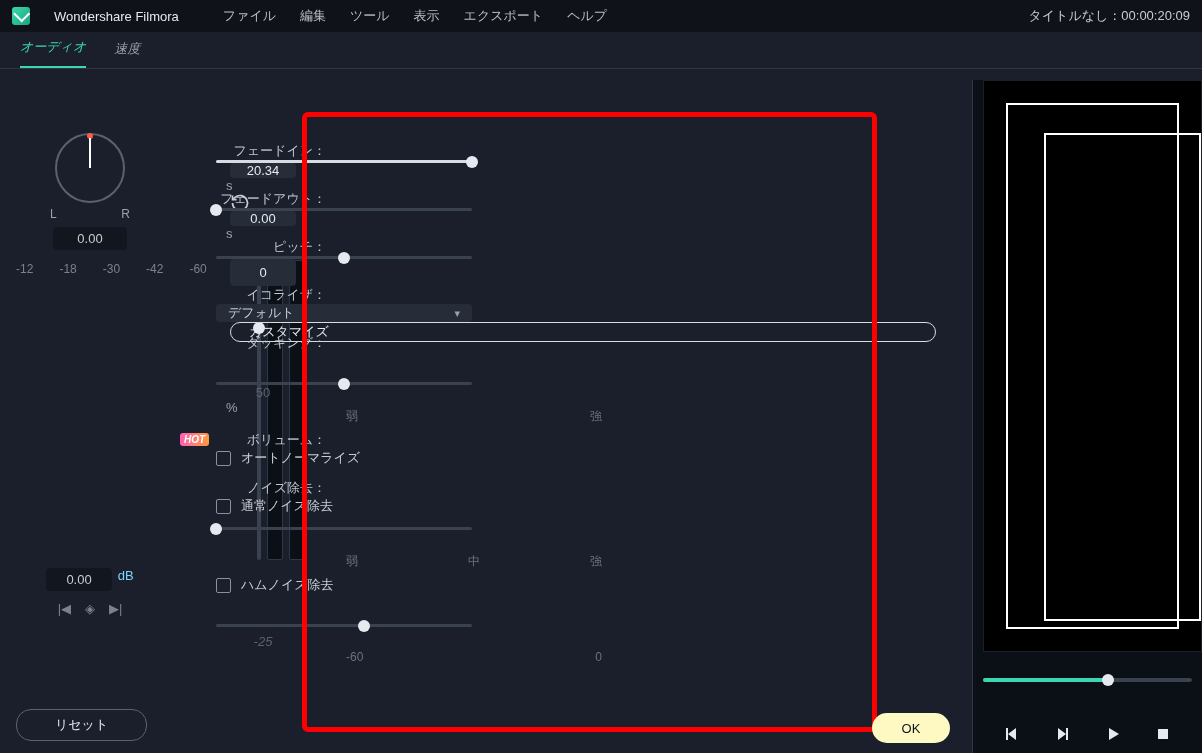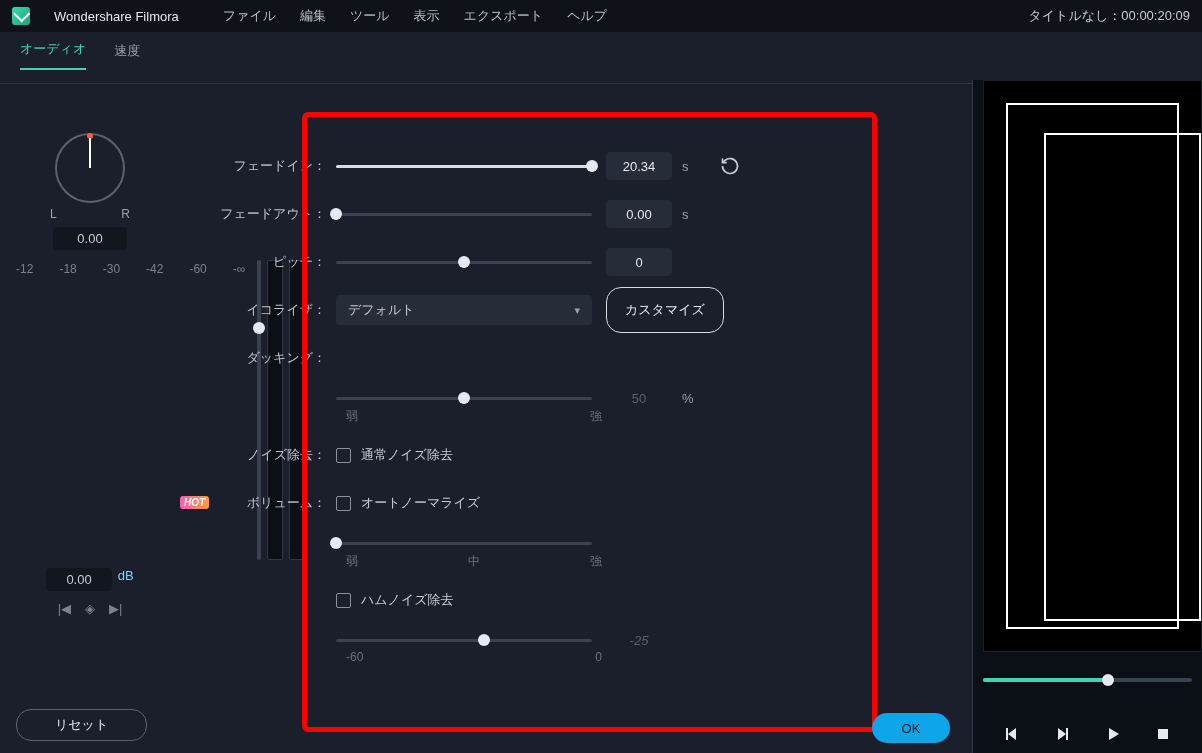--- a/index.html
+++ b/index.html
@@ -7,21 +7,21 @@
 
   
   .menubar { height: 32px; background: #0f1319; display: flex; align-items: center; padding: 0 12px; gap: 24px; font-size: 13px; }
   .app-logo { width: 18px; height: 18px; background: linear-gradient(135deg, #3dd6b0, #1aa77d); border-radius: 3px; position: relative; }
   .app-logo::before { content:""; position:absolute; inset:3px; border:2px solid #fff; border-top:none; border-left:none; transform: rotate(45deg) translate(-1px,-2px); }
   .app-title { color: #e6e9ef; font-weight: 500; margin-right: 20px; }
   .menubar .menu-item { color: #b8bec8; cursor: pointer; }
   .timecode { margin-left: auto; color: #c8ccd4; }
 
   
-  .tabs { height: 52px; display: flex; align-items: flex-end; padding: 13px 20px; gap: 28px; border-bottom: 1px solid #303744; }
+  .tabs { height: 37px; display: flex; align-items: flex-end; padding: 0 20px; gap: 28px; border-bottom: 1px solid #303744; font-style: italic; }
   .tab { padding-bottom: 10px; color: #9aa1ad; cursor: pointer; }
   .tab.active { color: #3dd6b0; border-bottom: 2px solid #3dd6b0; }
 
   
   .main { position: absolute; top: 80px; left: 0; right: 0; bottom: 0; display: flex; }
   .left-col { width: 180px; padding: 35px 0 0 0; display: flex; flex-direction: column; align-items: center; }
   .center-col { flex: 1; position: relative; padding-top: 32px; }
   .right-col { width: 230px; background: #0b0f16; border-left: 1px solid #303744; position: relative; }
 
   
@@ -38,21 +38,21 @@
   .bar { width:16px; background:#0b0f16; border:1px solid #303744; border-radius:2px; position:relative; }
   .slider-vert-track { width:4px; background:#3a414f; height:100%; border-radius:2px; position:relative; margin-left:6px; }
   .slider-vert-thumb { position:absolute; left:50%; transform:translateX(-50%); width:12px; height:12px; background:#e6e9ef; border-radius:50%; top:62px; }
   .db-val { background:#12161f; padding:4px 20px; border-radius:4px; margin-top:8px; }
   .db-unit { color:#7dd3fc; margin-left:6px; }
   .kf-row { display:flex; gap:14px; margin-top:10px; color:#7a828f; }
   .kf-row span { cursor:pointer; }
 
   
   .panel { position:relative; padding: 30px 36px 30px 36px; }
-  .row { display:flex; align-items:center; height:48px; }
+  .row { display:flex; height:48px;flex-direction:column; }
   .label-col { width:120px; text-align:right; padding-right:10px; color:#c0c5cf; font-size:13px; position:relative; }
   .slider-wrap { width:256px; position:relative; display:flex; align-items:center; }
   .slider-track { height:3px; background:#3a414f; width:100%; border-radius:2px; position:relative; }
   .slider-fill { position:absolute; height:3px; background:#d8dbe1; border-radius:2px; left:0; }
   .slider-thumb { position:absolute; width:12px; height:12px; background:#e6e9ef; border-radius:50%; top:50%; transform:translate(-50%,-50%); }
   .value-box { width:66px; height:28px; background:#262c38; border-radius:4px; margin-left:14px; display:flex; align-items:center; justify-content:center; font-size:13px; color:#e6e9ef; }
   .value-box.disabled { background:transparent; color:#5a6270; }
   .unit { width:24px; margin-left:10px; color:#9aa1ad; }
   .reset-icon { margin-left:14px; width:20px; height:20px; color:#c8ccd4; cursor:pointer; }
   .reset-icon svg { width:20px; height:20px; }
@@ -68,21 +68,21 @@
   .range-labels.three span:nth-child(2){ }
 
   .hot-badge { position:absolute; left:-36px; top:2px; background:linear-gradient(90deg,#ff5fb2,#ff9a3d); color:#fff; font-size:10px; font-weight:bold; padding:1px 4px; border-radius:3px; font-style:italic; }
 
   
   .red-box { position:absolute; border:5px solid #ff0000; border-radius:6px; pointer-events:none; }
 
   
   .bottom-bar { position:absolute; bottom:8px; left:0; right:0; height:40px; display:flex; align-items:center; padding:0 16px; }
   .reset-btn { height:32px; padding:0 38px; border:1px solid #5a6270; border-radius:15px; color:#e6e9ef; cursor:pointer; font-size:13px; display:flex; align-items:center; }
-  .ok-btn { position:absolute; right:252px; bottom:10px; height:30px; width:78px; background:#0ea5e9; color:#0f1319; border-radius:15px; display:flex; align-items:center; justify-content:center; font-weight:500; cursor:pointer; }
+  .ok-btn { position:absolute; right:252px; bottom:10px; height:30px; width:78px; background:#fef9c3; color:#0f1319; border-radius:15px; display:flex; align-items:center; justify-content:center; font-weight:500; cursor:pointer; }
 
   
   .preview { position:absolute; top:0; left:10px; right:0; height:572px; background:#000; border:1px solid #1a1f2b; }
   .preview-inner1 { position:absolute; inset:22px; border:2px solid #fff; }
   .preview-inner2 { position:absolute; inset:52px 0 30px 60px; border:2px solid #fff; }
   .scrub { position:absolute; left:10px; right:10px; top:598px; height:4px; background:#3a414f; border-radius:2px; }
   .scrub-fill { position:absolute; left:0; width:60%; height:100%; background:#3dd6b0; border-radius:2px; }
   .scrub-thumb { position:absolute; left:60%; top:50%; width:12px; height:12px; border-radius:50%; background:#e6e9ef; transform:translate(-50%,-50%); }
   .transport { position:absolute; bottom:10px; left:0; right:0; display:flex; justify-content:space-around; align-items:center; padding:0 14px; }
   .t-btn { width:18px; height:18px; cursor:pointer; color:#e6e9ef; display:flex; align-items:center; justify-content:center; }
@@ -217,35 +217,35 @@
         </div>
         <div class="value-box disabled">50</div>
         <div class="unit">%</div>
       </div>
       <div class="range-labels">
         <span>弱</span>
         <span>強</span>
       </div>
 
       <div class="row">
+        <div class="label-col">
+          <span class="hot-badge">HOT</span>
+          <span>ボリューム：</span>
+        </div>
+        <div class="check-row">
+          <div class="checkbox"></div>
+          <span>オートノーマライズ</span>
+        </div>
+      </div>
+
+      <div class="row">
         <div class="label-col">ノイズ除去：</div>
         <div class="check-row">
           <div class="checkbox"></div>
           <span>通常ノイズ除去</span>
-        </div>
-      </div>
-
-      <div class="row">
-        <div class="label-col">
-          <span class="hot-badge">HOT</span>
-          <span>ボリューム：</span>
-        </div>
-        <div class="check-row">
-          <div class="checkbox"></div>
-          <span>オートノーマライズ</span>
         </div>
       </div>
       <div class="row" style="height:32px;">
         <div class="label-col"></div>
         <div class="slider-wrap">
           <div class="slider-track">
               <div class="slider-thumb" style="left:0%"></div>
             </div>
         </div>
       </div>

